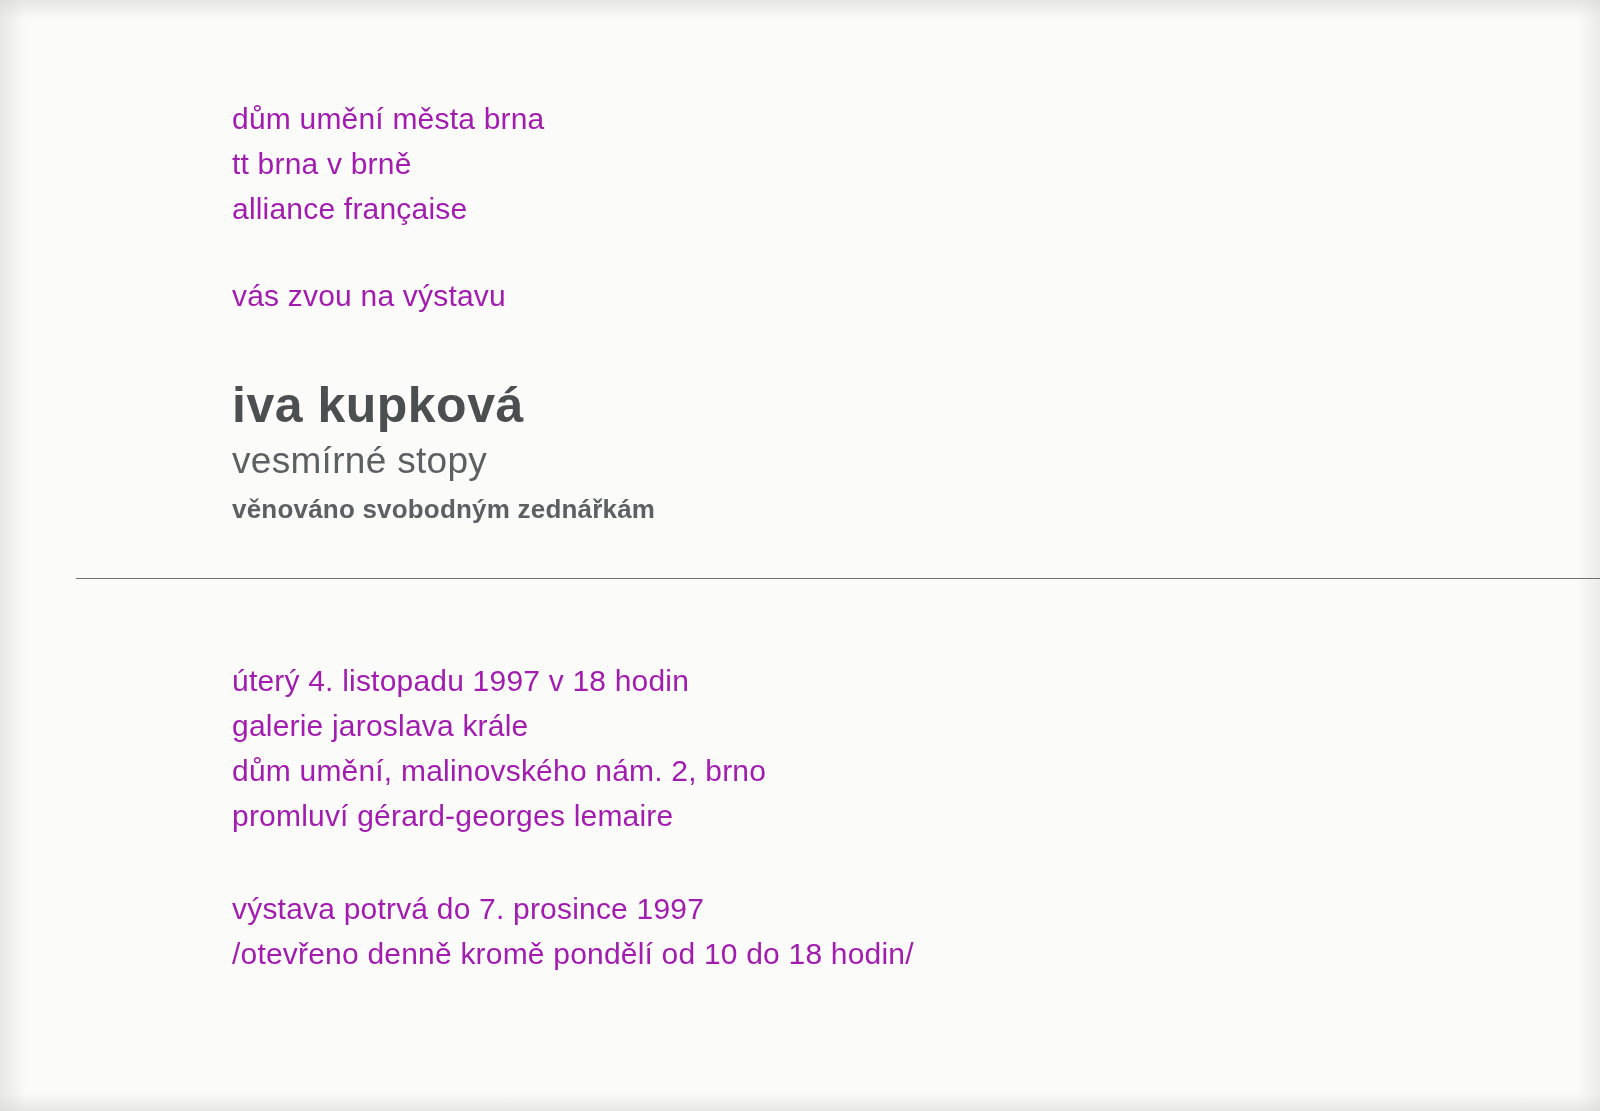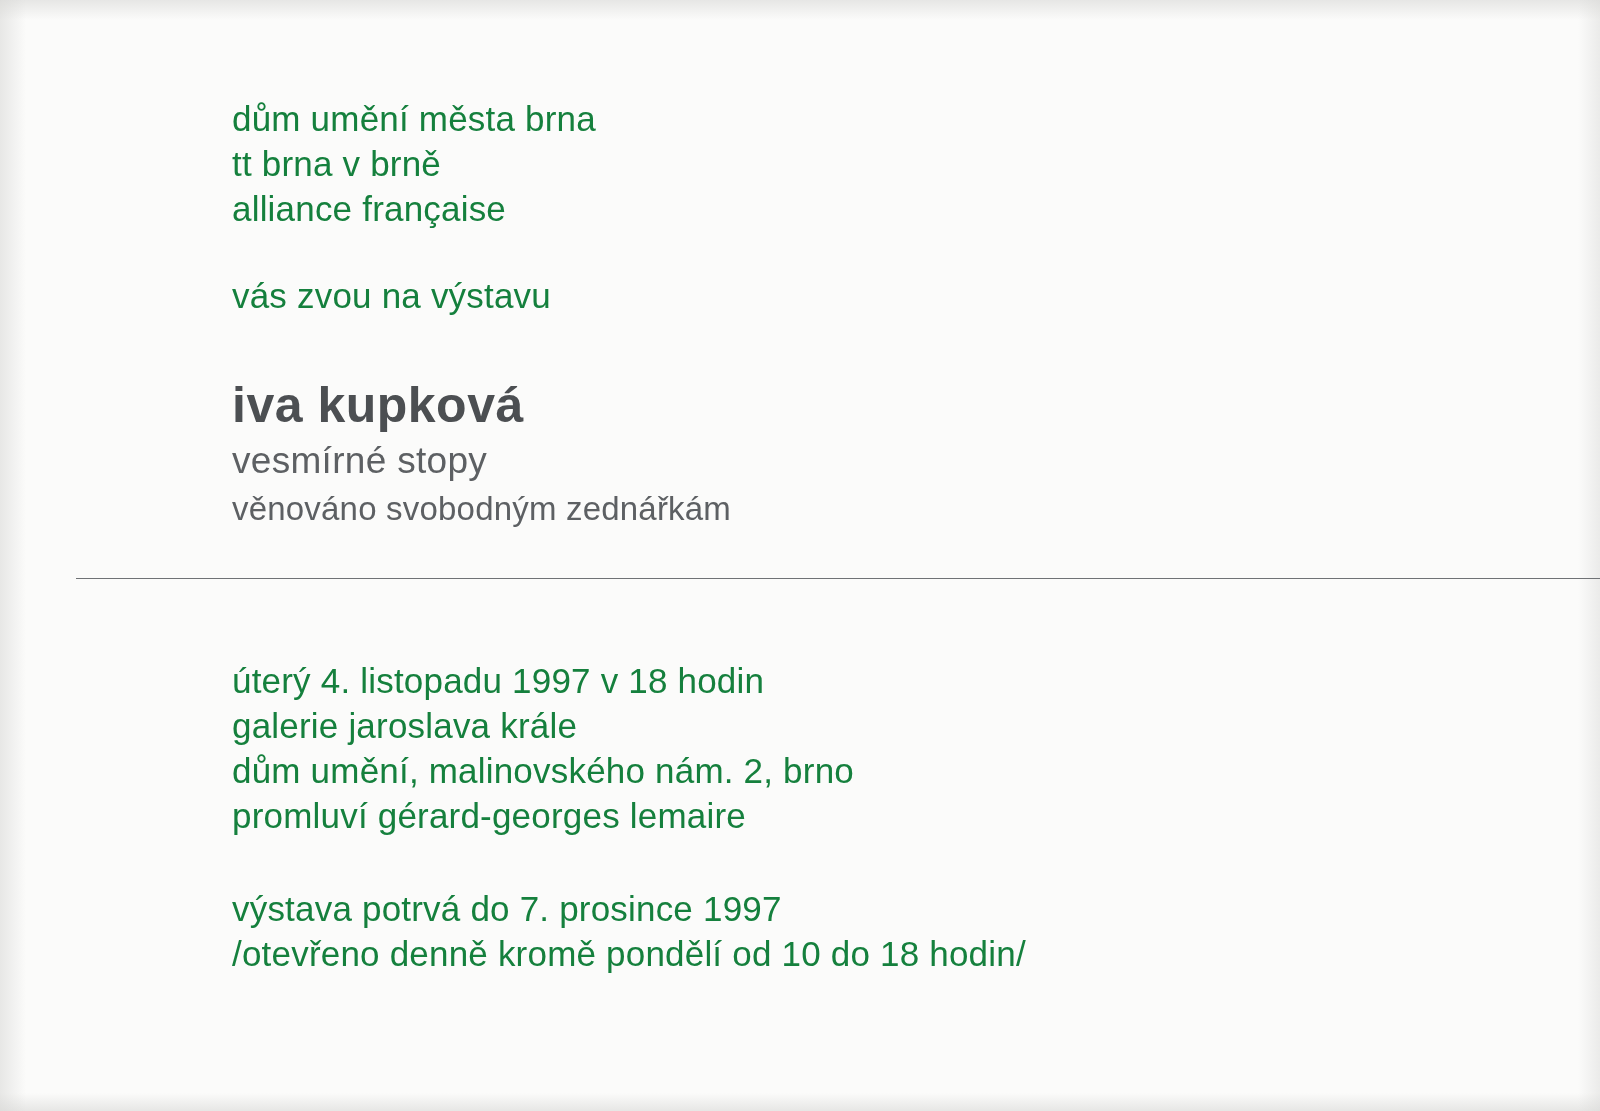--- a/index.html
+++ b/index.html
@@ -32,22 +32,22 @@
       linear-gradient(to top, rgba(210,210,208,0.5) 0px, rgba(255,255,255,0) 18px);
     pointer-events: none;
   }
   .content {
     position: absolute;
     left: 232px;
     top: 96px;
     right: 40px;
   }
   .block {
-    color: #15803d;
-    font-size: 35px;
+    color: #a21caf;
+    font-size: 30px;
     line-height: 45px;
     letter-spacing: 0.2px;
     font-weight: 400;
   }
   .line {
     white-space: nowrap;
   }
   .gap-small { height: 42px; }
   .gap-mid { height: 48px; }
   .gap-block { height: 56px; }
@@ -61,23 +61,23 @@
   }
   .subtitle {
     color: #5d6063;
     font-size: 37px;
     line-height: 50px;
     font-weight: 400;
     letter-spacing: 0.3px;
   }
   .dedication {
     color: #5d6063;
-    font-size: 33px;
+    font-size: 26px;
     line-height: 46px;
-    font-weight: 400;
+    font-weight: 700;
     letter-spacing: 0.2px;
   }
 
   .rule {
     position: absolute;
     left: 76px;
     right: 0px;
     top: 578px;
     height: 1px;
     background: #6f7275;

